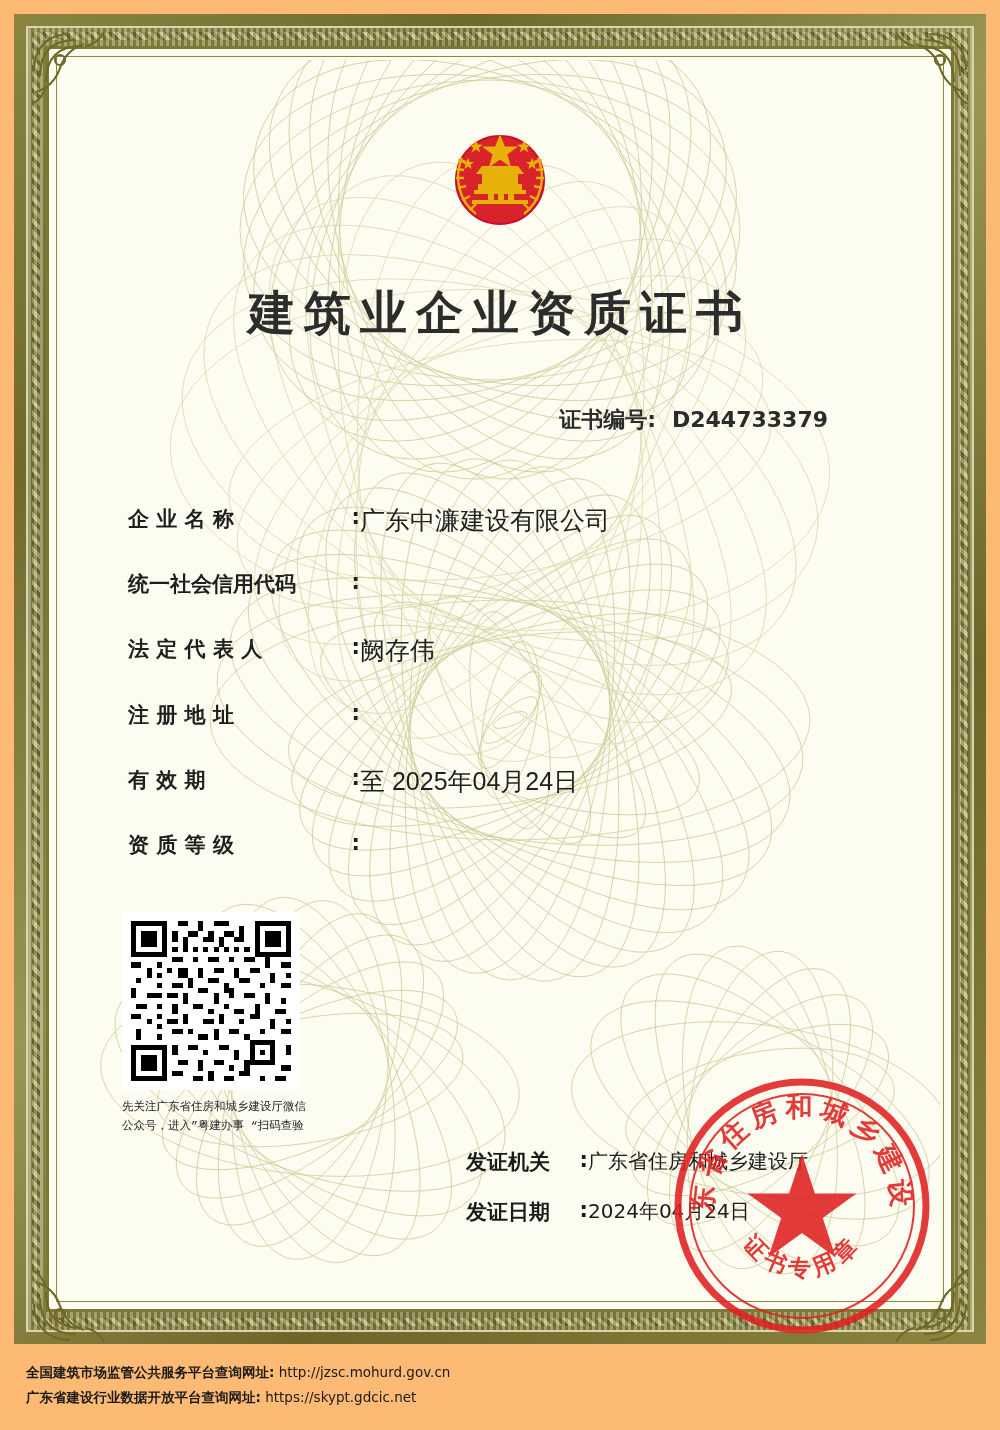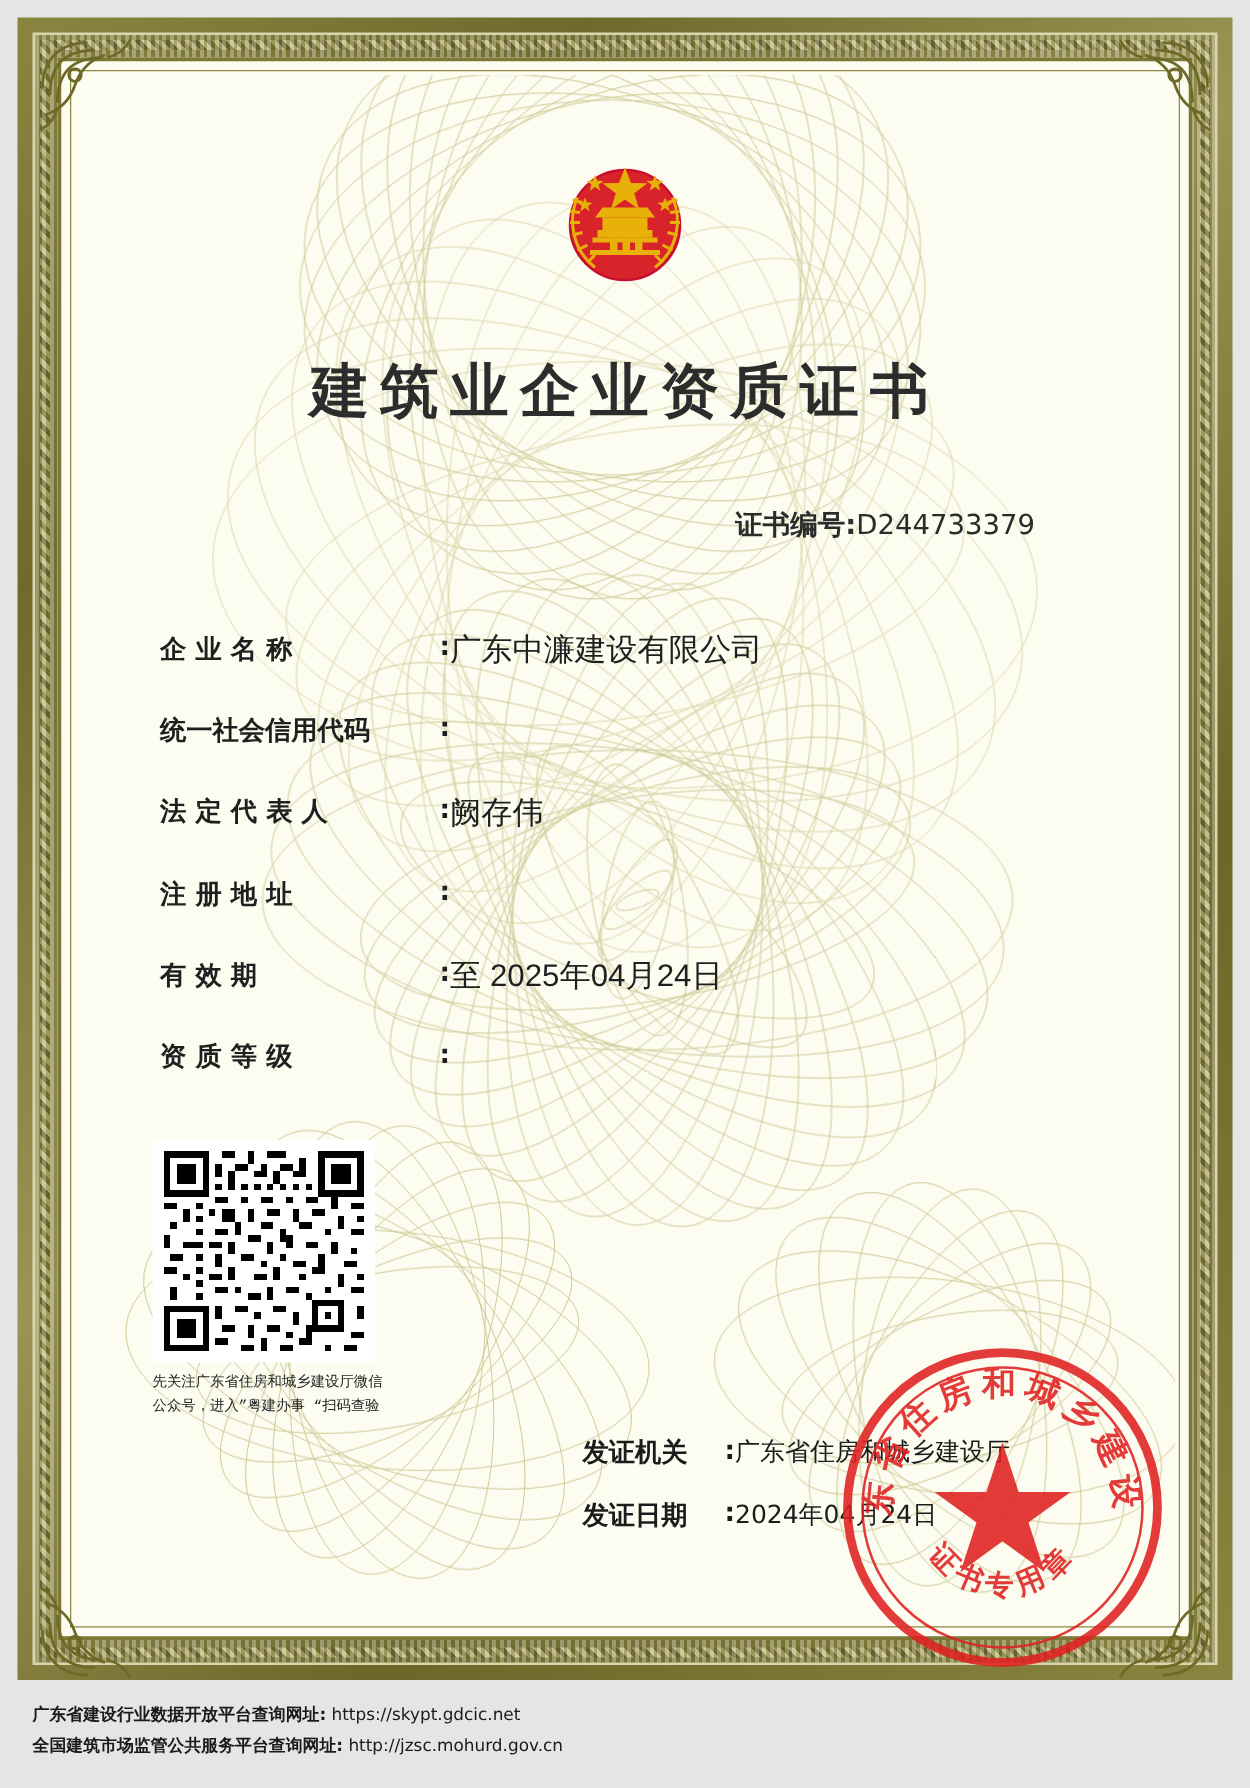--- a/index.html
+++ b/index.html
@@ -8,21 +8,21 @@
     background: #ffffff;
   }
   body {
     font-family: "Liberation Sans", sans-serif;
   }
   .page {
     position: relative;
     width: 1000px;
     height: 1430px;
     overflow: hidden;
-    background: #e5e5e5;
+    background: #fdba74;
   }
 
   
   .frame-outer {
     position: absolute;
     left: 14px; top: 14px;
     width: 972px; height: 1330px;
     background:
       linear-gradient(135deg, #8a8540 0%, #6f6a2c 20%, #9b9554 45%, #6c6729 70%, #8a8540 100%);
     padding: 6px;
@@ -114,21 +114,21 @@
   .cert-no {
     position: absolute;
     top: 345px;
     right: 112px;
     font-size: 22px;
     color: #2b2b2b;
     font-family: "DejaVu Sans", sans-serif;
     white-space: nowrap;
   }
   .cert-no .lbl { font-weight: bold; text-align: right; }
-  .cert-no .val { margin-left: 0; }
+  .cert-no .val { margin-left: 16px; font-weight: bold; }
 
   .fields {
     position: absolute;
     top: 440px;
     left: 68px;
     right: 40px;
   }
   .field-row {
     display: flex;
     align-items: center;
@@ -690,22 +690,22 @@
             <textPath href="#sealBottomArc" startOffset="50%" text-anchor="middle">证书专用章</textPath>
           </text>
         </g>
       </svg>
     </div>
 
   </div>
 
   <div class="footer">
     <div class="footer-line">
+      <b>全国建筑市场监管公共服务平台查询网址:</b>
+      <span class="url">http://jzsc.mohurd.gov.cn</span>
+    </div>
+    <div class="footer-line">
       <b>广东省建设行业数据开放平台查询网址:</b>
       <span class="url">https://skypt.gdcic.net</span>
     </div>
-    <div class="footer-line">
-      <b>全国建筑市场监管公共服务平台查询网址:</b>
-      <span class="url">http://jzsc.mohurd.gov.cn</span>
-    </div>
   </div>
 
 </div>
 
 </body></html>

